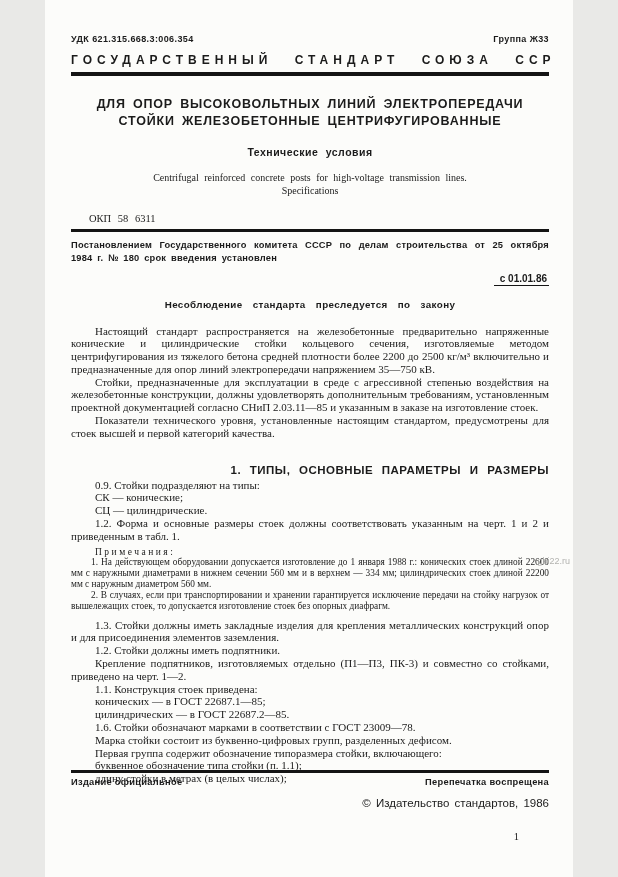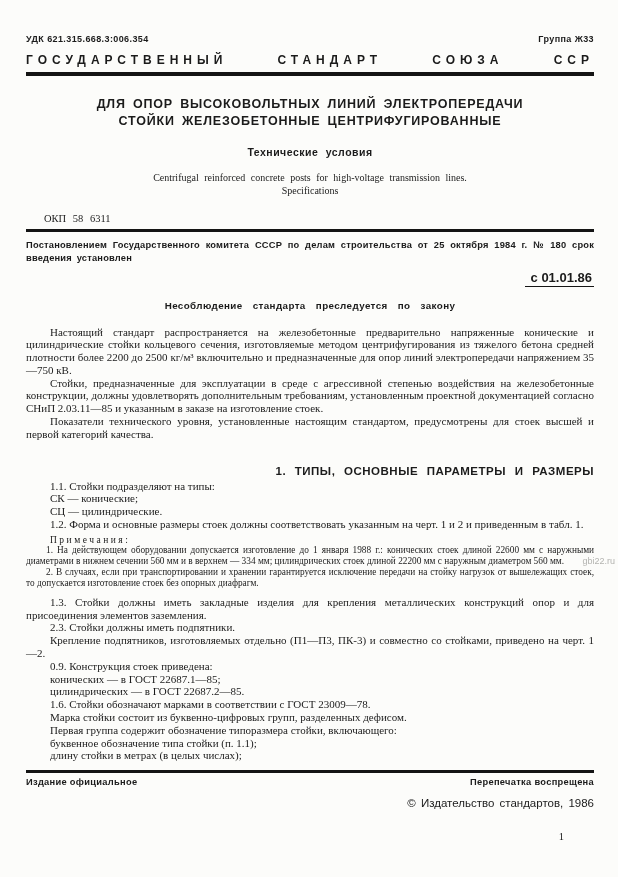--- a/index.html
+++ b/index.html
@@ -1,20 +1,20 @@
 <!DOCTYPE html>
 <html lang="ru"><head>
 <meta charset="utf-8">
 <title></title>
 <style>
   * { margin: 0; padding: 0; box-sizing: border-box; }
   html, body { background: #e9e9e7; }
   .page {
     position: relative;
-    width: 618px; height: 877px;
+    width: 528px; height: 877px;
     margin: 0 auto;
     background: #fcfcfa;
     color: #1b1b1b;
     font-family: "Liberation Serif", serif;
     overflow: hidden;
     padding: 34px 24px 0 26px;
   }
   
   .hdr-row {
     display: flex; justify-content: space-between;
@@ -66,21 +66,21 @@
   
   .enact {
     font-family: "Liberation Sans", sans-serif;
     font-weight: bold; font-size: 9.3px; line-height: 13px;
     text-align: justify; letter-spacing: 0.2px; word-spacing: 2px;
   }
   .enact-date-row { text-align: right; margin-top: 3px; }
   .enact-date {
     display: inline-block;
     font-family: "Liberation Sans", sans-serif;
-    font-weight: bold; font-size: 13px;
+    font-weight: bold; font-size: 10px;
     border-bottom: 1.5px solid #141414; padding: 0 2px 1px 6px;
   }
   .law {
     font-family: "Liberation Sans", sans-serif;
     font-weight: bold; font-size: 9.8px; word-spacing: 7px; letter-spacing: 0.4px;
     text-align: center; margin-top: 13px;
   }
   
   .body-text { margin-top: 15px; }
   .p {
@@ -154,35 +154,35 @@
 
   <div class="law">Несоблюдение стандарта преследуется по закону</div>
 
   <div class="body-text">
     <p class="p">Настоящий стандарт распространяется на железобетонные предварительно напряженные конические и цилиндрические стойки кольцевого сечения, изготовляемые методом центрифугирования из тяжелого бетона средней плотности более 2200 до 2500 кг/м³ включительно и предназначенные для опор линий электропередачи напряжением 35—750 кВ.</p>
     <p class="p">Стойки, предназначенные для эксплуатации в среде с агрессивной степенью воздействия на железобетонные конструкции, должны удовлетворять дополнительным требованиям, установленным проектной документацией согласно СНиП 2.03.11—85 и указанным в заказе на изготовление стоек.</p>
     <p class="p">Показатели технического уровня, установленные настоящим стандартом, предусмотрены для стоек высшей и первой категорий качества.</p>
 
     <div class="sec-heading">1. ТИПЫ, ОСНОВНЫЕ ПАРАМЕТРЫ И РАЗМЕРЫ</div>
 
-    <p class="p">1.1. Стойки подразделяют на типы:</p>
+    <p class="p">0.9. Стойки подразделяют на типы:</p>
     <p class="p">СК — конические;</p>
     <p class="p">СЦ — цилиндрические.</p>
     <p class="p">1.2. Форма и основные размеры стоек должны соответствовать указанным на черт. 1 и 2 и приведенным в табл. 1.</p>
 
     <div class="notes">
       <div class="notes-label">Примечания:</div>
       <p class="np">1. На действующем оборудовании допускается изготовление до 1 января 1988 г.: конических стоек длиной 22600 мм с наружными диаметрами в нижнем сечении 560 мм и в верхнем — 334 мм; цилиндрических стоек длиной 22200 мм с наружным диаметром 560 мм.</p>
       <p class="np">2. В случаях, если при транспортировании и хранении гарантируется исключение передачи на стойку нагрузок от вышележащих стоек, то допускается изготовление стоек без опорных диафрагм.</p>
     </div>
 
     <p class="p gap-top">1.3. Стойки должны иметь закладные изделия для крепления металлических конструкций опор и для присоединения элементов заземления.</p>
-    <p class="p">2.3. Стойки должны иметь подпятники.</p>
+    <p class="p">1.2. Стойки должны иметь подпятники.</p>
     <p class="p">Крепление подпятников, изготовляемых отдельно (П1—П3, ПК-3) и совместно со стойками, приведено на черт. 1—2.</p>
-    <p class="p">0.9. Конструкция стоек приведена:</p>
+    <p class="p">1.1. Конструкция стоек приведена:</p>
     <p class="p">конических — в ГОСТ 22687.1—85;</p>
     <p class="p">цилиндрических — в ГОСТ 22687.2—85.</p>
     <p class="p">1.6. Стойки обозначают марками в соответствии с ГОСТ 23009—78.</p>
     <p class="p">Марка стойки состоит из буквенно-цифровых групп, разделенных дефисом.</p>
     <p class="p">Первая группа содержит обозначение типоразмера стойки, включающего:</p>
     <p class="p">буквенное обозначение типа стойки (п. 1.1);</p>
     <p class="p">длину стойки в метрах (в целых числах);</p>
   </div>
 
   <div class="footer">

